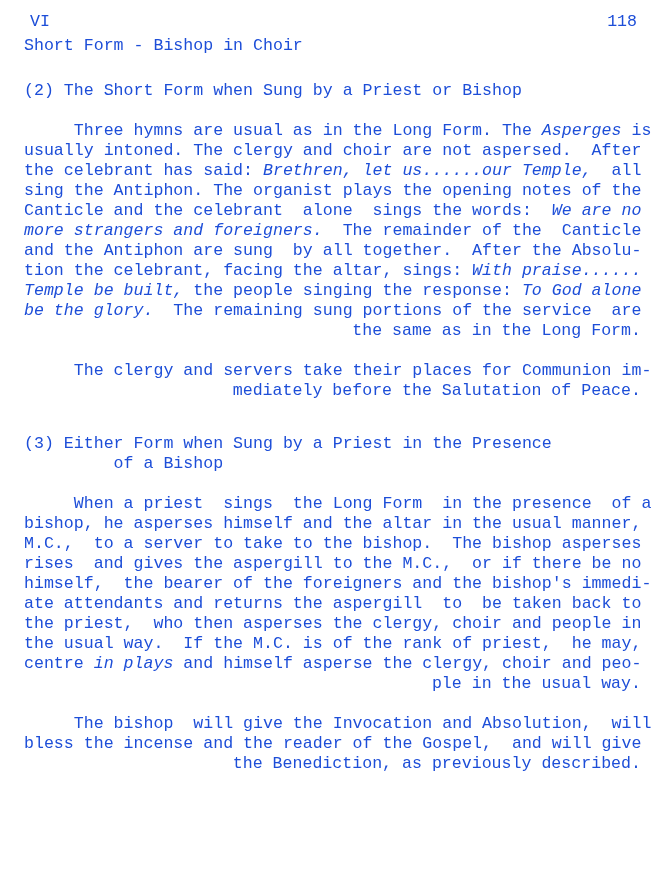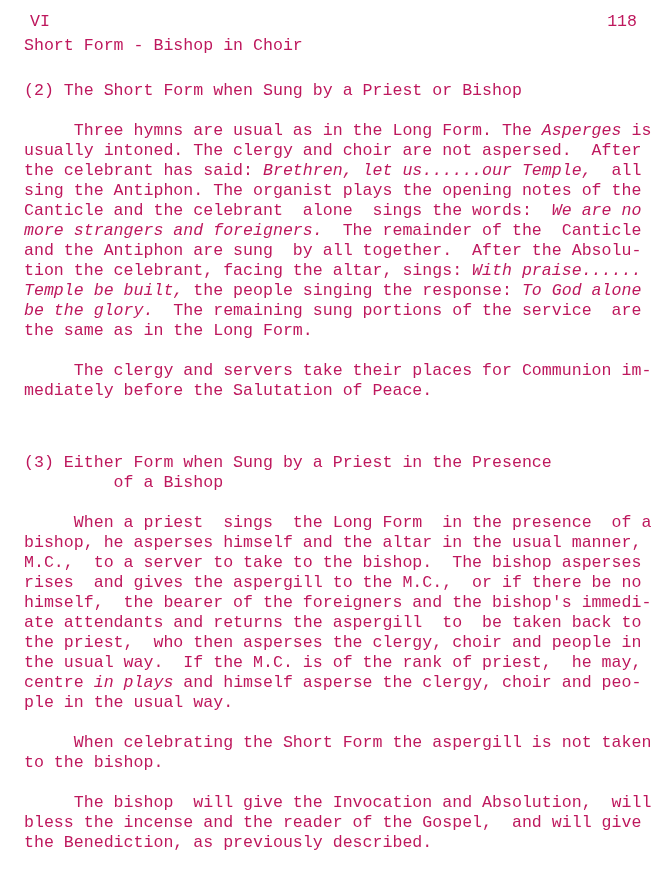--- a/index.html
+++ b/index.html
@@ -1,42 +1,42 @@
 <!DOCTYPE html>
 <html><head>
 <meta charset="utf-8">
 <style>
   html, body { margin: 0; padding: 0; background: #ffffff; }
   .page {
     position: relative;
     width: 657px;
     height: 877px;
     background: #ffffff;
-    color: #be185d;
+    color: #1d4ed8;
     font-family: "Liberation Mono", "DejaVu Sans Mono", monospace;
     font-size: 16.6px;
     line-height: 20px;
     overflow: hidden;
     box-sizing: border-box;
     padding: 12px 16px 0 24px;
   }
   .header {
     display: flex;
     justify-content: space-between;
     padding-left: 6px;
     padding-right: 4px;
   }
   .title {
     text-align: left;
     margin-top: 4px;
     white-space: pre;
   }
   .section { margin-top: 25px; }
-  .section + .section { margin-top: 52px; }
-  .para { margin-top: 20px; }
+  .section + .section { margin-top: 33px; }
+  .para { margin-top: 20px; text-align: right; }
   .line { white-space: pre; }
   .it { font-style: italic; }
 </style>
 </head>
 <body>
 
 <div class="page">
   <div class="header">
     <span>VI</span>
     <span>118</span>
@@ -72,23 +72,19 @@
           <div class="line"><span>M.C.,  to a server to take to the bishop.  The bishop asperses</span></div>
           <div class="line"><span>rises  and gives the aspergill to the M.C.,  or if there be no</span></div>
           <div class="line"><span>himself,  the bearer of the foreigners and the bishop's immedi-</span></div>
           <div class="line"><span>ate attendants and returns the aspergill  to  be taken back to</span></div>
           <div class="line"><span>the priest,  who then asperses the clergy, choir and people in</span></div>
           <div class="line"><span>the usual way.  If the M.C. is of the rank of priest,  he may,</span></div>
           <div class="line"><span>centre </span><span class="it">in plays</span><span> and himself asperse the clergy, choir and peo-</span></div>
           <div class="line"><span>ple in the usual way.</span></div>
         </div>
         <div class="para">
-          <div class="line"><span>     When celebrating the Short Form the aspergill is not taken</span></div>
-          <div class="line"><span>to the bishop.</span></div>
-        </div>
-        <div class="para">
           <div class="line"><span>     The bishop  will give the Invocation and Absolution,  will</span></div>
           <div class="line"><span>bless the incense and the reader of the Gospel,  and will give</span></div>
           <div class="line"><span>the Benediction, as previously described.</span></div>
         </div>
       </div>
     </div>
 </div>
 
 </body></html>

